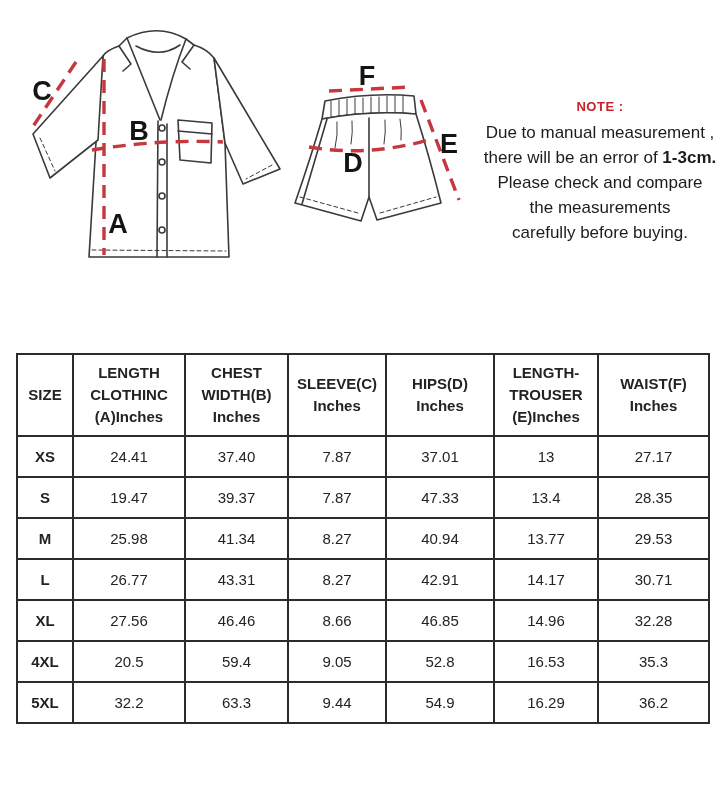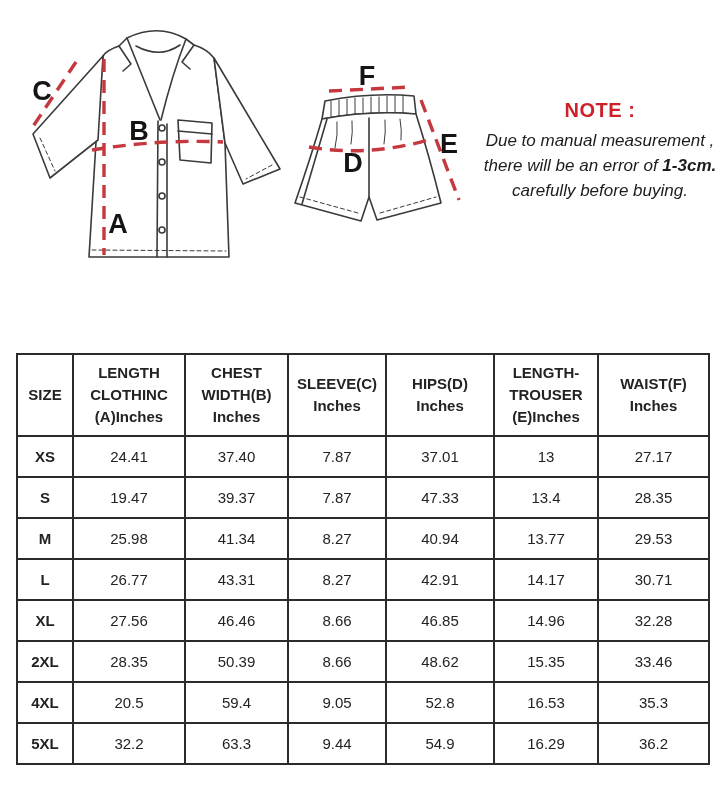--- a/index.html
+++ b/index.html
@@ -10,24 +10,24 @@
   }
   .page { position:relative; width:722px; height:807px; background:#fff; overflow:hidden; }
 
   svg.illu { position:absolute; left:0; top:0; }
 
   .note {
     position:absolute; left:480px; top:99px; width:240px;
     text-align:center; color:#1c1c1c;
   }
   .note-title {
-    color:#cc2128; font-weight:bold; font-size:20px;
+    color:#cc2128; font-weight:bold; font-size:13px;
     letter-spacing:0.5px; margin-bottom:6px;
   }
-  .note-line { font-size:17px; line-height:25px; white-space:nowrap;font-style:italic; }
+  .note-line { font-size:17px; line-height:25px; white-space:nowrap; }
   .note-line b { font-weight:bold; }
 
   table.sizes {
     position:absolute; left:16px; top:353px; width:692px;
     border-collapse:collapse; table-layout:fixed; color:#232323;
     background:#fff;
   }
   table.sizes th, table.sizes td {
     border:2px solid #2b2b2b; text-align:center; overflow:hidden;
   }
@@ -133,20 +133,22 @@
       <text x="367" y="85">F</text>
       <text x="449" y="153">E</text>
       <text x="353" y="172">D</text>
     </g>
   </svg>
 
   <div class="note">
     <div class="note-title">NOTE :</div>
     <div class="note-line">Due to manual measurement ,</div>
     <div class="note-line"><span>there will be an error of </span><b>1-3cm.</b></div>
+    <div class="note-line">Please check and compare</div>
+    <div class="note-line">the measurements</div>
     <div class="note-line">carefully before buying.</div>
   </div>
 
   <table class="sizes">
     <colgroup>
       <col style="width:56px">
         <col style="width:112px">
         <col style="width:103px">
       <col style="width:98px">
         <col style="width:108px">
@@ -213,29 +215,20 @@
       <tr>
         <td>XL</td>
         <td>27.56</td>
         <td>46.46</td>
         <td>8.66</td>
         <td>46.85</td>
         <td>14.96</td>
         <td>32.28</td>
       </tr>
       <tr>
-        <td>2XL</td>
-        <td>28.35</td>
-        <td>50.39</td>
-        <td>8.66</td>
-        <td>48.62</td>
-        <td>15.35</td>
-        <td>33.46</td>
-      </tr>
-      <tr>
         <td>4XL</td>
         <td>20.5</td>
         <td>59.4</td>
         <td>9.05</td>
         <td>52.8</td>
         <td>16.53</td>
         <td>35.3</td>
       </tr>
       <tr>
         <td>5XL</td>

